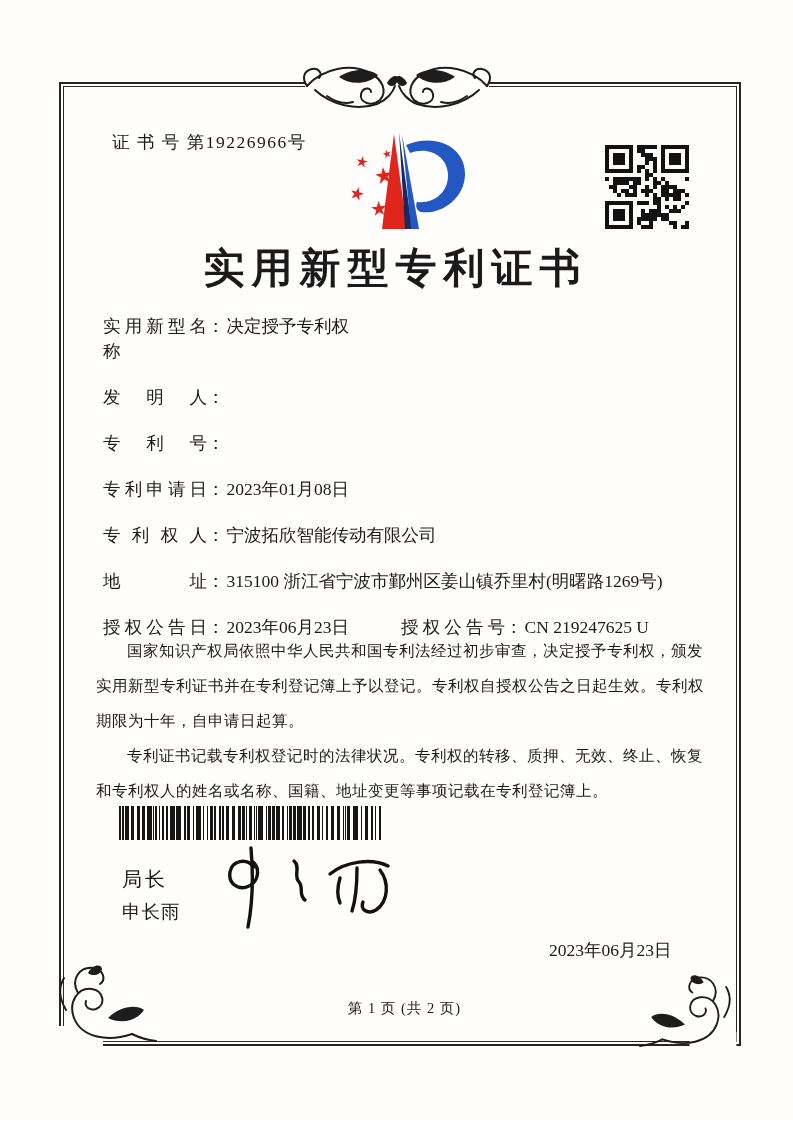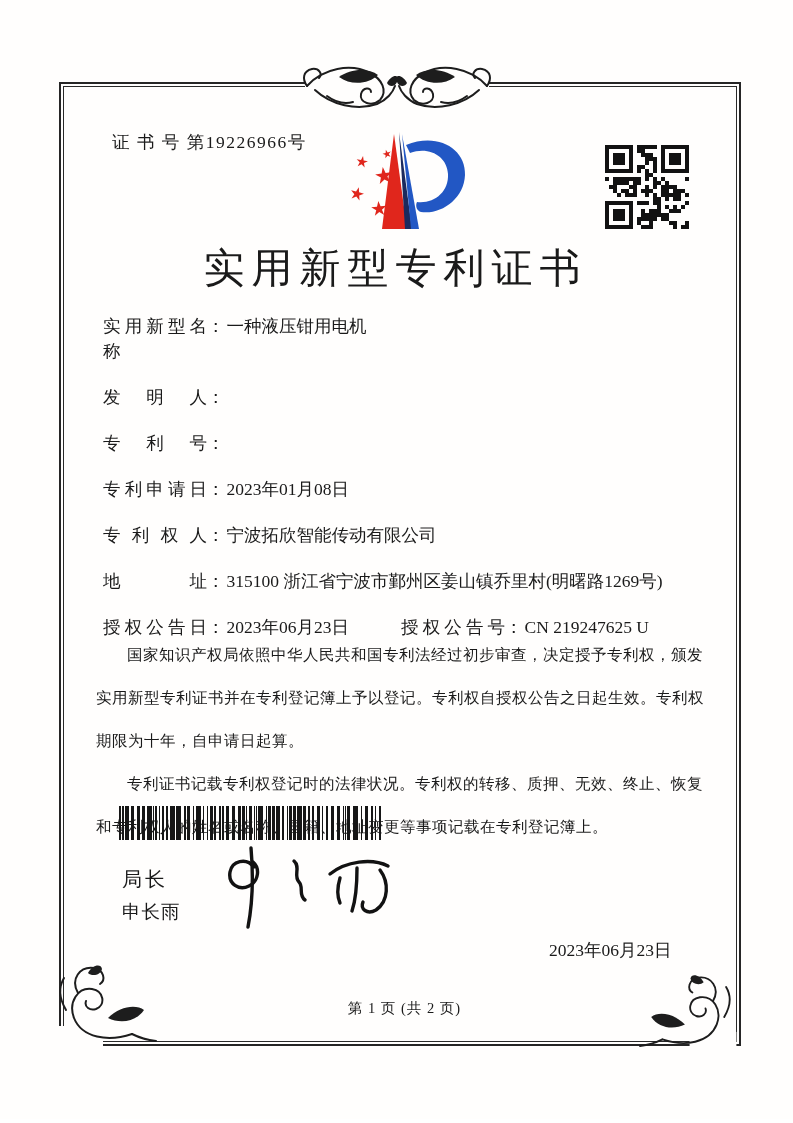--- a/index.html
+++ b/index.html
@@ -14,30 +14,30 @@
     border:1.5px solid #292929;outline:2px solid #262626;outline-offset:2px;
   }
   .ornament-top{position:absolute;left:281px;top:56px;width:232px;height:74px;}
   .corner-bl{position:absolute;left:44px;top:962px;width:115px;height:94px;}
   .corner-br{position:absolute;left:636px;top:972px;width:110px;height:88px;transform:scaleX(-1);}
   .cert-no{position:absolute;left:112px;top:130px;font-size:17.5px;letter-spacing:1.5px;}
   .logo{position:absolute;left:333px;top:130px;width:144px;height:108px;}
   .qr{position:absolute;left:602px;top:142px;width:90px;height:90px;}
   .title{
     position:absolute;left:0;right:2px;top:241px;margin:0;text-align:center;
-    font-size:41px;font-weight:normal;letter-spacing:7px;
+    font-size:41px;font-weight:bold;letter-spacing:7px;
   }
   .fields{position:absolute;left:103px;top:314px;width:598px;font-size:17.5px;}
   .frow{display:flex;margin-bottom:21px;line-height:25px;}
   .flabel{display:inline-block;width:104px;text-align:justify;text-align-last:justify;text-justify:inter-character;flex:0 0 104px;}
   .fcolon{flex:0 0 auto;padding-right:2px;}
   .fvalue{flex:1 1 auto;}
   .fpair{display:flex;}
   .fpair.first{width:298px;flex:0 0 298px;}
-  .paragraphs{position:absolute;left:96px;top:633px;width:610px;font-size:15.5px;line-height:43px;}
+  .paragraphs{position:absolute;left:96px;top:633px;width:610px;font-size:15.5px;line-height:35px;}
   .paragraphs p{margin:0;text-indent:2em;letter-spacing:0.5px;}
   .barcode{position:absolute;left:117px;top:806px;width:272px;height:34px;}
   .sig-title{position:absolute;left:122px;top:866px;font-size:20px;letter-spacing:3px;}
   .sig-name{position:absolute;left:122px;top:899px;font-size:18.5px;letter-spacing:1px;}
   .signature{position:absolute;left:214px;top:843px;width:208px;height:90px;}
   .issue-date{position:absolute;left:549px;top:938px;font-size:17.5px;}
   .page-footer{position:absolute;left:16px;right:0;top:999px;text-align:center;font-size:14.5px;letter-spacing:1px;}
   .orn{stroke:#1d1d1d;stroke-width:2;fill:none;stroke-linecap:round;}
   .orn-fill{fill:#1d1d1d;stroke:none;}
 </style>
@@ -322,21 +322,21 @@
       <rect x="79" y="83" width="4" height="4" fill="#121212"></rect>
       <rect x="83" y="83" width="4" height="4" fill="#121212"></rect>
     </svg>
 
   <h1 class="title">实用新型专利证书</h1>
 
   <div class="fields">
     <div class="frow">
       <span class="flabel">实用新型名称</span>
         <span class="fcolon">：</span>
-        <span class="fvalue">一种液压钳用电机</span>
+        <span class="fvalue">决定授予专利权</span>
     </div>
     <div class="frow">
       <span class="flabel">发明人</span>
         <span class="fcolon">：</span>
     </div>
     <div class="frow">
       <span class="flabel">专利号</span>
         <span class="fcolon">：</span>
     </div>
     <div class="frow">

